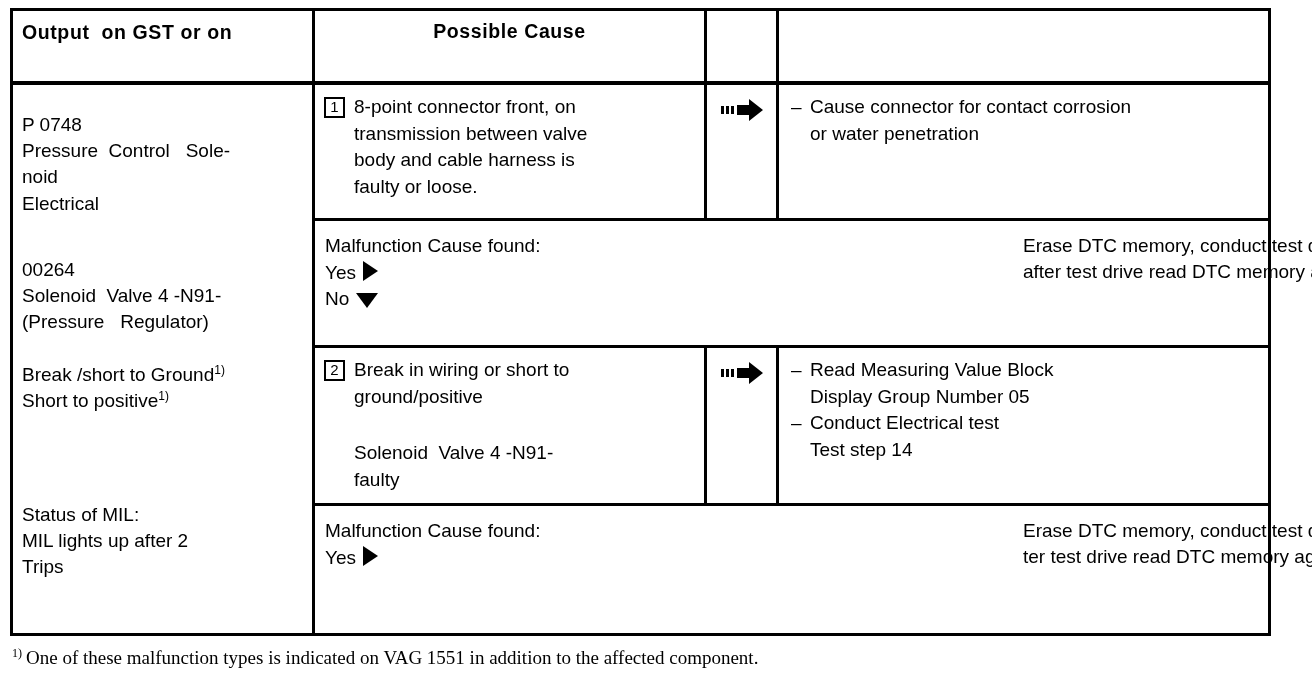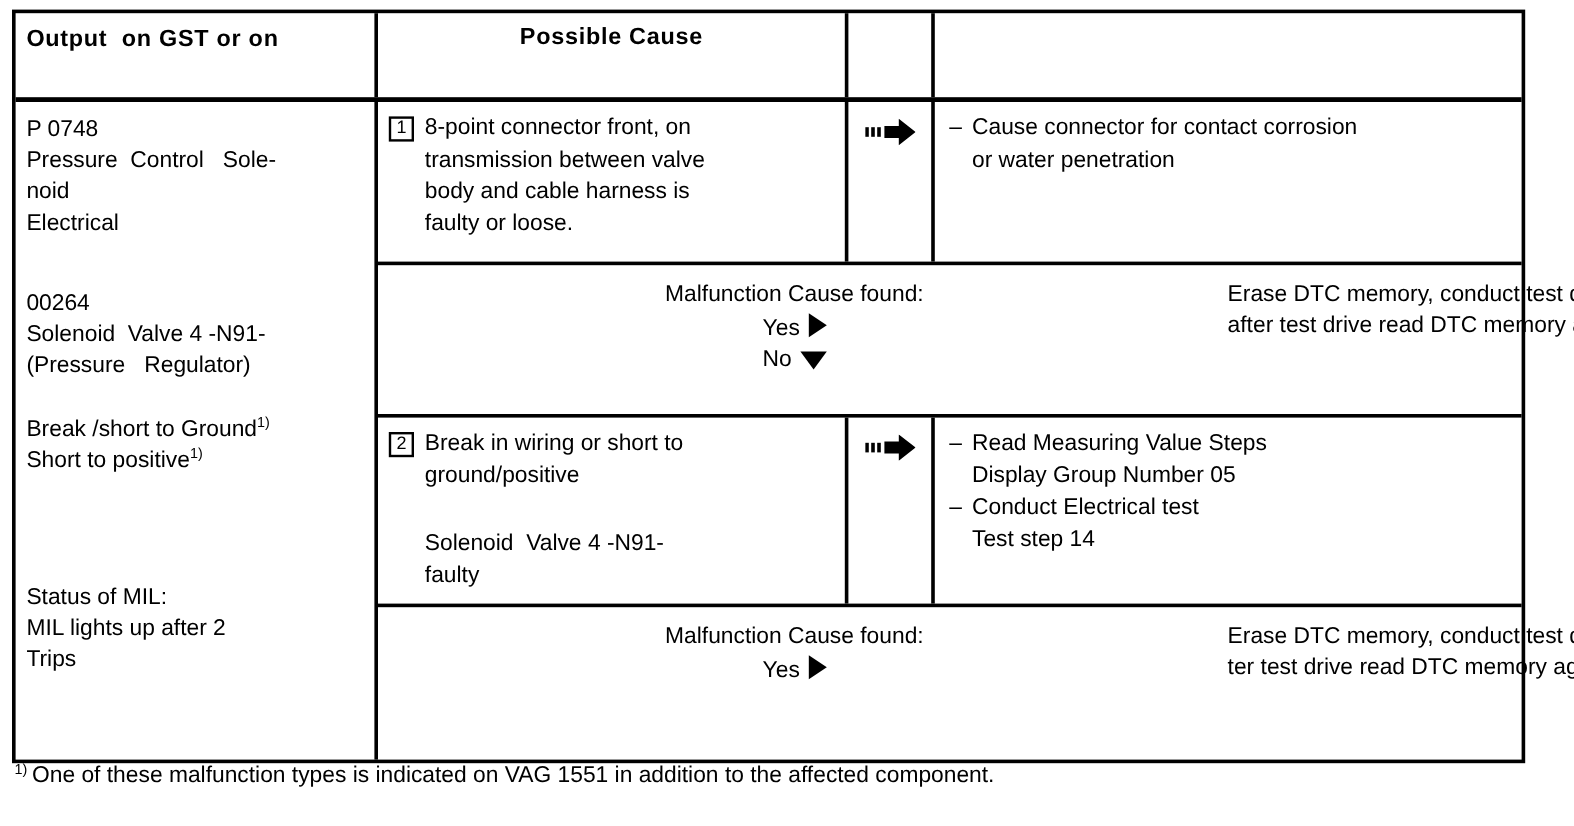--- a/index.html
+++ b/index.html
@@ -87,21 +87,21 @@
     width: 302px;
     flex: 0 0 302px;
     border-right: 3px solid #000;
     box-sizing: border-box;
     padding: 9px 8px 0 9px;
     font-size: 19px;
     line-height: 1.38;
     position: relative;
   }
   .out-block { margin-bottom: 0; }
-  .out-block.b1 { margin-top: 1px; }
+  .out-block.b1 { margin-top: 18px; }
   .out-block.b2 { margin-top: 40px; }
   .out-block.b3 { margin-top: 26px; }
   .out-block.b4 { margin-top: 88px; }
   .out-line { white-space: pre; }
 
   .col-right {
     flex: 1 1 auto;
     display: flex;
     flex-direction: column;
     min-width: 0;
@@ -149,21 +149,21 @@
   }
 
   
   .cell-result-left {
     width: 694px;
     flex: 0 0 694px;
     box-sizing: border-box;
     padding: 12px 10px 0 10px;
     font-size: 19px;
     line-height: 1.38;
-    text-align: center;
+    text-align: left;
   }
   .cell-result-right {
     flex: 1 1 auto;
     box-sizing: border-box;
     padding: 12px 14px 0 14px;
     font-size: 19px;
     line-height: 1.38;
     text-align: center;
     min-width: 0;
   }
@@ -221,24 +221,26 @@
   .arrow-icon { display: block; }
 
   sup.fn {
     font-size: 12px;
     vertical-align: super;
     line-height: 0;
   }
 
   
   .footnote {
+    margin-top: 11px;
     font-size: 19px;
     line-height: 1.2;
     padding-left: 2px;
     white-space: pre;
+    font-family: Liberation Serif, serif;
   }
   .footnote .mark {
     font-size: 12px;
     vertical-align: super;
     line-height: 0;
     margin-right: 4px;
   }
 </style>
 </head>
 <body>
@@ -351,21 +353,21 @@
                 <rect x="5" y="7" width="3" height="8" fill="#000"></rect>
                 <rect x="10" y="7" width="3" height="8" fill="#000"></rect>
                 <path d="M16 6 H28 V0 L42 11 L28 22 V16 H16 Z" fill="#000"></path>
               </svg>
             </span>
           </div>
           <div class="cell-steps">
             <div class="dashline">
               <span class="dash">–</span>
               <span class="dashbody">
-                <span class="nowrapline">Read Measuring Value Steps</span><br>
+                <span class="nowrapline">Read Measuring Value Block</span><br>
                 <span class="nowrapline">Display Group Number 05</span>
               </span>
             </div>
             <div class="dashline">
               <span class="dash">–</span>
               <span class="dashbody">
                 <span class="nowrapline">Conduct Electrical test</span><br>
                 <span class="nowrapline">Test step 14</span>
               </span>
             </div>

